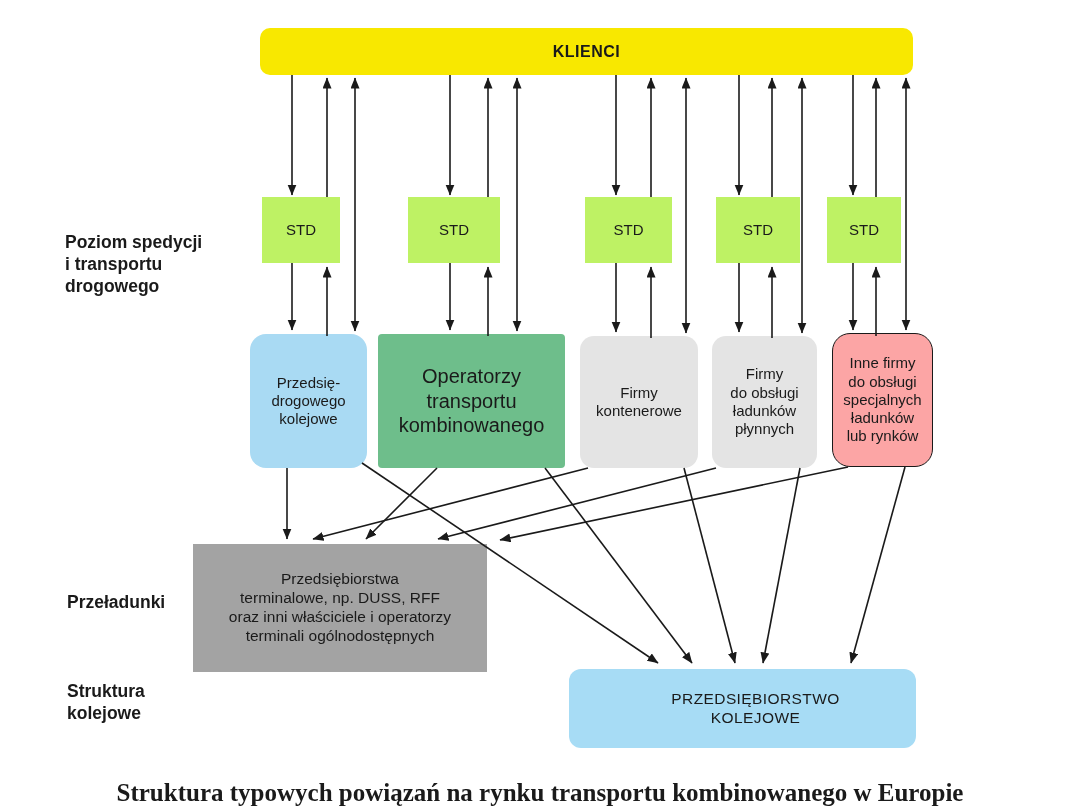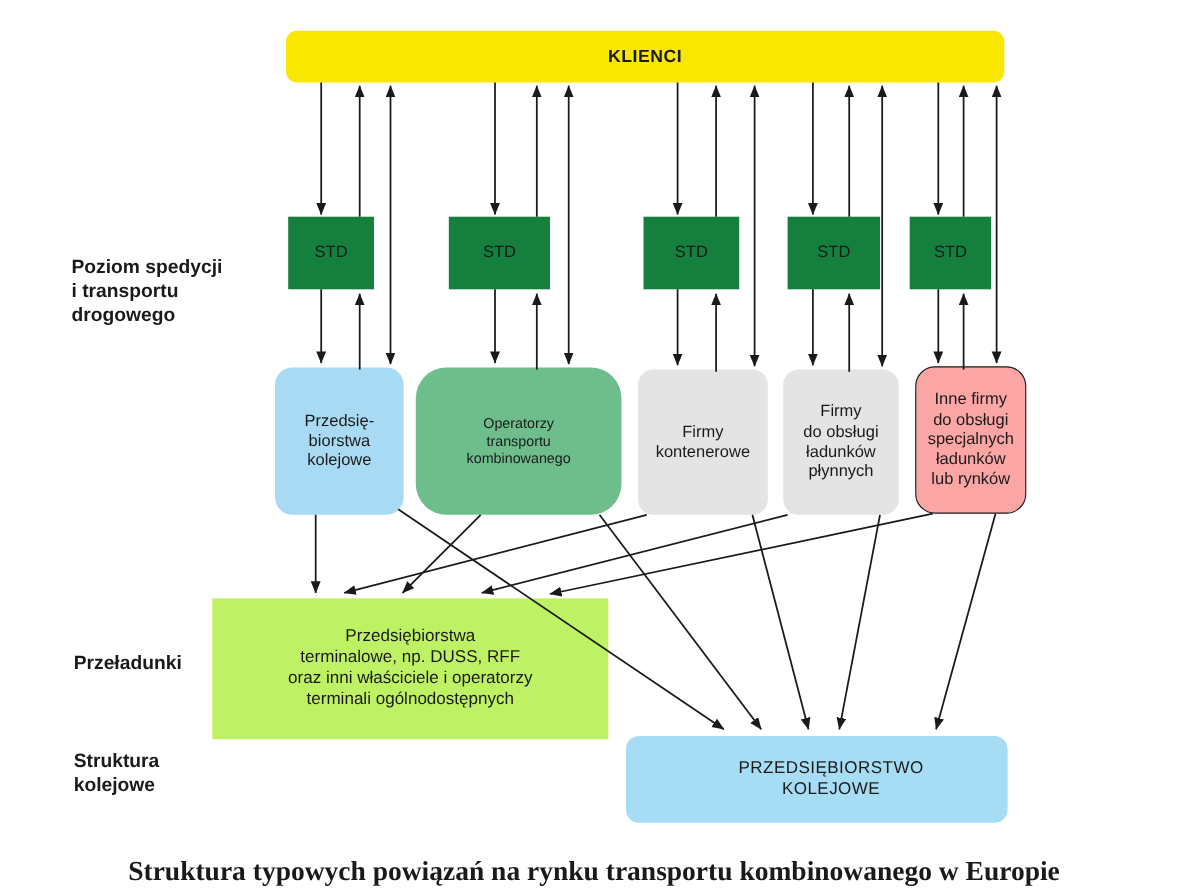--- a/index.html
+++ b/index.html
@@ -7,32 +7,32 @@
     position:relative;width:1080px;height:810px;background:#ffffff;
     font-family:"Liberation Sans","DejaVu Sans",sans-serif;color:#1a1a1a;
     overflow:hidden;
   }
   .box{
     position:absolute;display:flex;align-items:center;justify-content:center;
     text-align:center;white-space:pre-line;line-height:1.22;box-sizing:border-box;
     z-index:2;
   }
   #clients-box{left:260px;top:28px;width:653px;height:47px;background:#F8E800;border-radius:10px;font-size:16px;letter-spacing:.5px;font-weight:bold;}
-  .std-box{background:#15803d;font-size:15px;}
+  .std-box{background:#bef264;font-size:15px;}
   #std-1{left:262px;top:197px;width:78px;height:66px;}
   #std-2{left:408px;top:197px;width:92px;height:66px;}
   #std-3{left:585px;top:197px;width:87px;height:66px;}
   #std-4{left:716px;top:197px;width:84px;height:66px;}
   #std-5{left:827px;top:197px;width:74px;height:66px;}
   #rail-companies-box{left:250px;top:334px;width:117px;height:134px;background:#A9DAF3;border-radius:16px;font-size:15px;}
-  #combined-operators-box{left:378px;top:334px;width:187px;height:134px;background:#6EBE8B;border-radius:28px;font-size:13px;}
+  #combined-operators-box{left:378px;top:334px;width:187px;height:134px;background:#6EBE8B;border-radius:4px;font-size:20px;}
   #container-companies-box{left:580px;top:336px;width:118px;height:132px;background:#E4E4E4;border-radius:14px;font-size:15px;}
   #liquid-cargo-box{left:712px;top:336px;width:105px;height:132px;background:#E4E4E4;border-radius:14px;font-size:15px;}
   #other-companies-box{left:832px;top:333px;width:101px;height:134px;background:#fca5a5;border:1.7px solid #1a1a1a;border-radius:18px;font-size:15px;}
-  #terminal-companies-box{left:193px;top:544px;width:360px;height:128px;background:#bef264;font-size:15.5px;}
+  #terminal-companies-box{left:193px;top:544px;width:294px;height:128px;background:#a3a3a3;font-size:15.5px;}
   #railway-enterprise-box{left:569px;top:669px;width:347px;height:79px;background:#A7DCF5;border-radius:12px;font-size:15.5px;letter-spacing:.4px;padding-left:26px;}
   .side-label{
     position:absolute;font-weight:bold;font-size:17.5px;line-height:1.25;
     white-space:pre-line;z-index:2;
   }
   #label-forwarding{left:65px;top:192px;margin-top:40px;}
   #label-organization{left:67px;top:350px;}
   #label-transshipment{left:67px;top:592px;text-align:center;}
   #label-rail{left:67px;top:681px;}
   #diagram-caption{
@@ -49,21 +49,21 @@
 
   <div class="box" id="clients-box">KLIENCI</div>
 
   <div class="box std-box" id="std-1">STD</div>
   <div class="box std-box" id="std-2">STD</div>
   <div class="box std-box" id="std-3">STD</div>
   <div class="box std-box" id="std-4">STD</div>
   <div class="box std-box" id="std-5">STD</div>
 
   <div class="box" id="rail-companies-box">Przedsię-
-biorstwa
+drogowego
 kolejowe</div>
   <div class="box" id="combined-operators-box">Operatorzy
 transportu
 kombinowanego</div>
   <div class="box" id="container-companies-box">Firmy
 kontenerowe</div>
   <div class="box" id="liquid-cargo-box">Firmy
 do obsługi
 ładunków
 płynnych</div>

